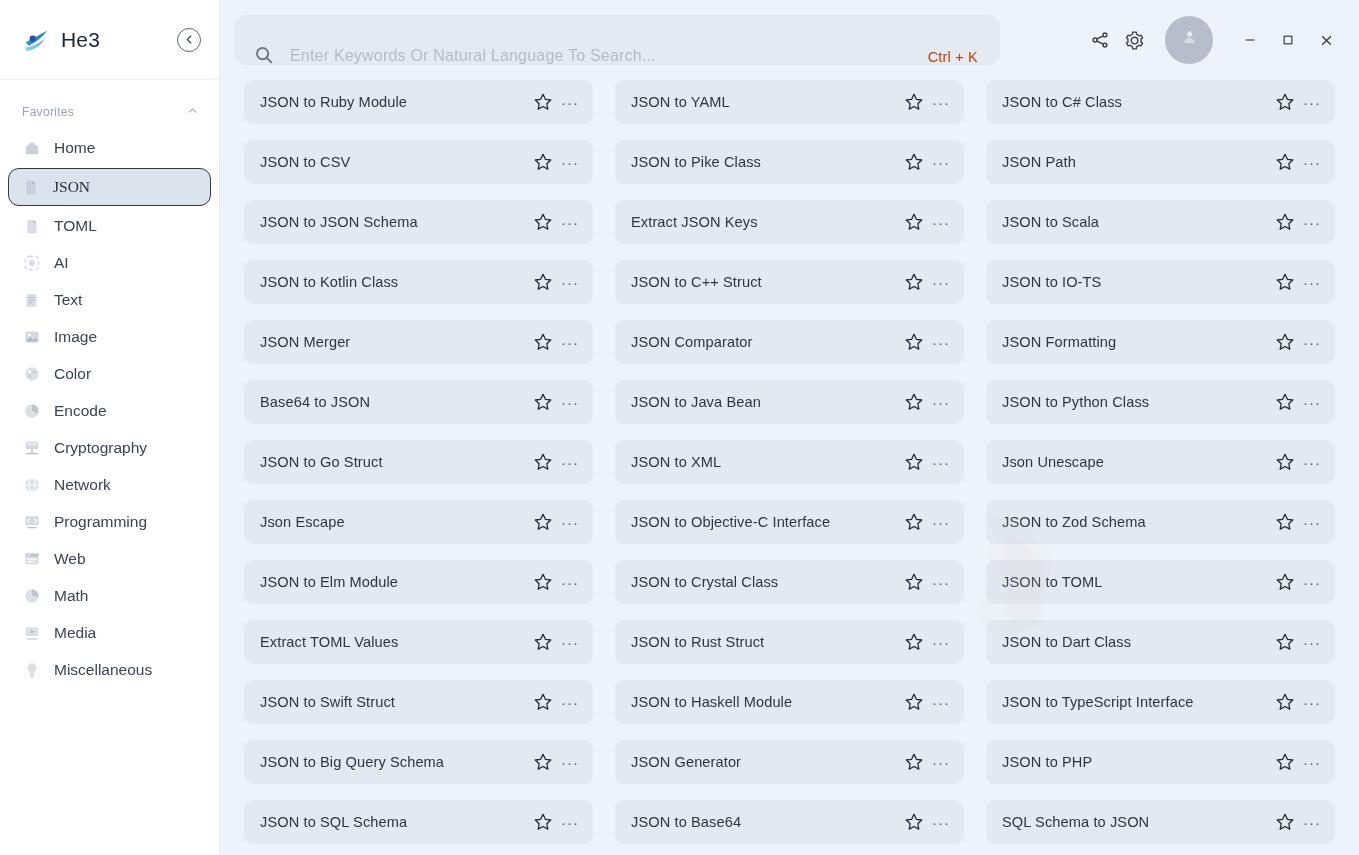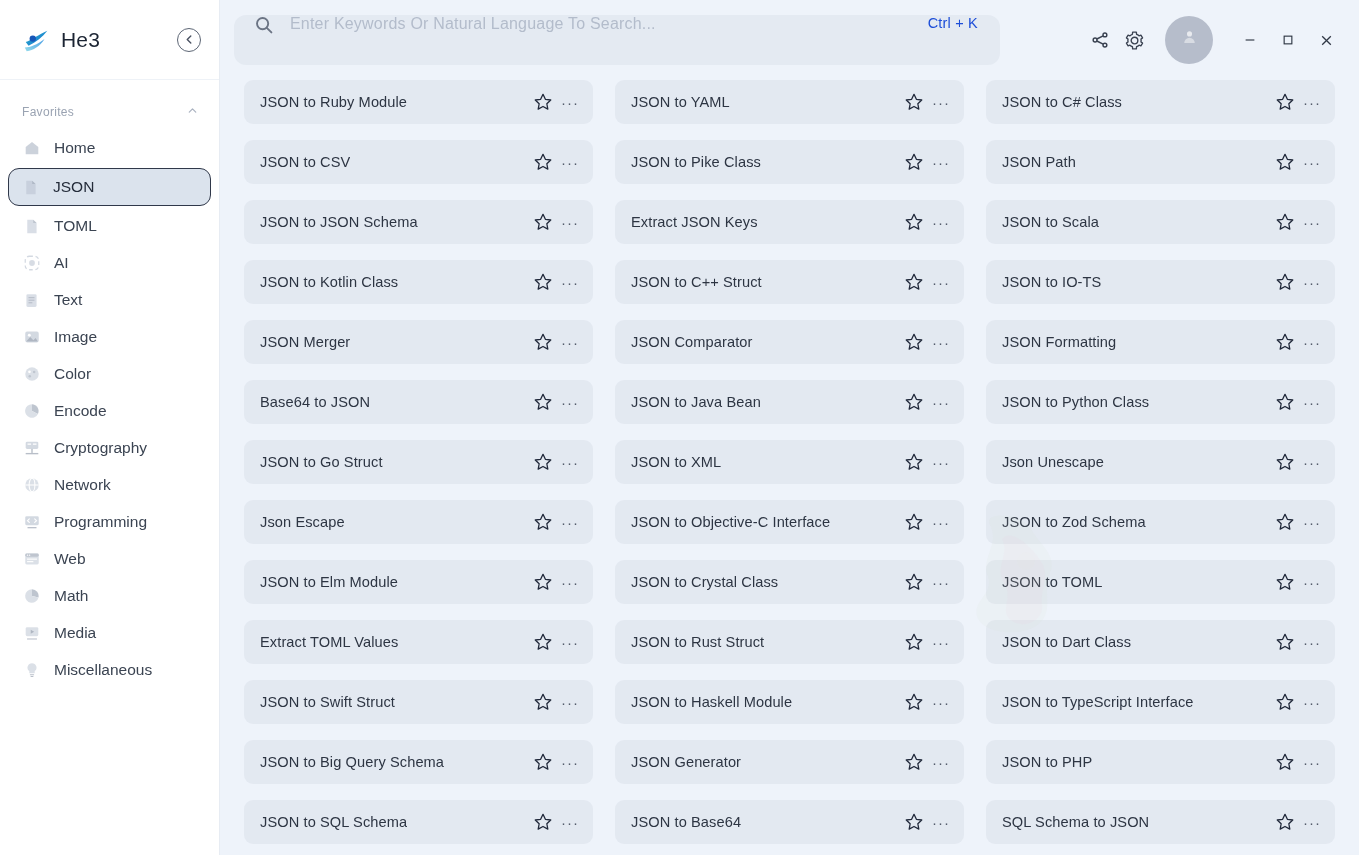--- a/index.html
+++ b/index.html
@@ -54,46 +54,47 @@
     margin-right: 13px; display: flex; align-items: center; justify-content: center;
     opacity: .62;
   }
   .nav-item.selected {
     background: #dbe3ed;
     border: 1.6px solid #30384a;
     color: #242c3a;
     height: 38px;
     margin: 1px 8px;
     border-radius: 11px;
+    font-family: Liberation Serif, serif;
   }
   .nav-item.selected .ico { opacity: .55; }
 
   
   #main {
     flex: 1; height: 855px; position: relative;
     background: #eef3fa;
     display: flex; flex-direction: column;
   }
 
   .topbar {
     height: 80px; flex: 0 0 80px;
     display: flex; align-items: center;
     padding: 0 18px 0 14px;
     position: relative; z-index: 5;
   }
   .searchbox {
     width: 766px; height: 50px;
     background: #e4eaf2; border-radius: 12px;
-    display: flex; align-items: flex-start;
+    display: flex; align-items: flex-end;
     padding: 0 22px 0 20px;
     cursor: text;
   }
   .search-icon { width: 20px; height: 20px; flex: 0 0 20px; margin-right: 16px; color: #6b7484; }
   .search-ph { flex: 1; font-size: 16px; color: #b3bccb; letter-spacing: .2px; }
-  .search-kbd { font-size: 14.5px; color: #1d4ed8; letter-spacing: .2px; }
+  .search-kbd { font-size: 14.5px; color: #c2410c; letter-spacing: .2px; }
 
   .topbar-actions { margin-left: auto; display: flex; align-items: center; gap: 0; }
   .ic-btn {
     width: 34px; height: 34px; display: flex; align-items: center; justify-content: center;
     cursor: pointer; color: #3a4251; border-radius: 7px;
   }
   .avatar {
     width: 48px; height: 48px; border-radius: 50%;
     background: #b6bdcb; margin: 0 8px 0 14px;
     display: flex; align-items: center; justify-content: center;

